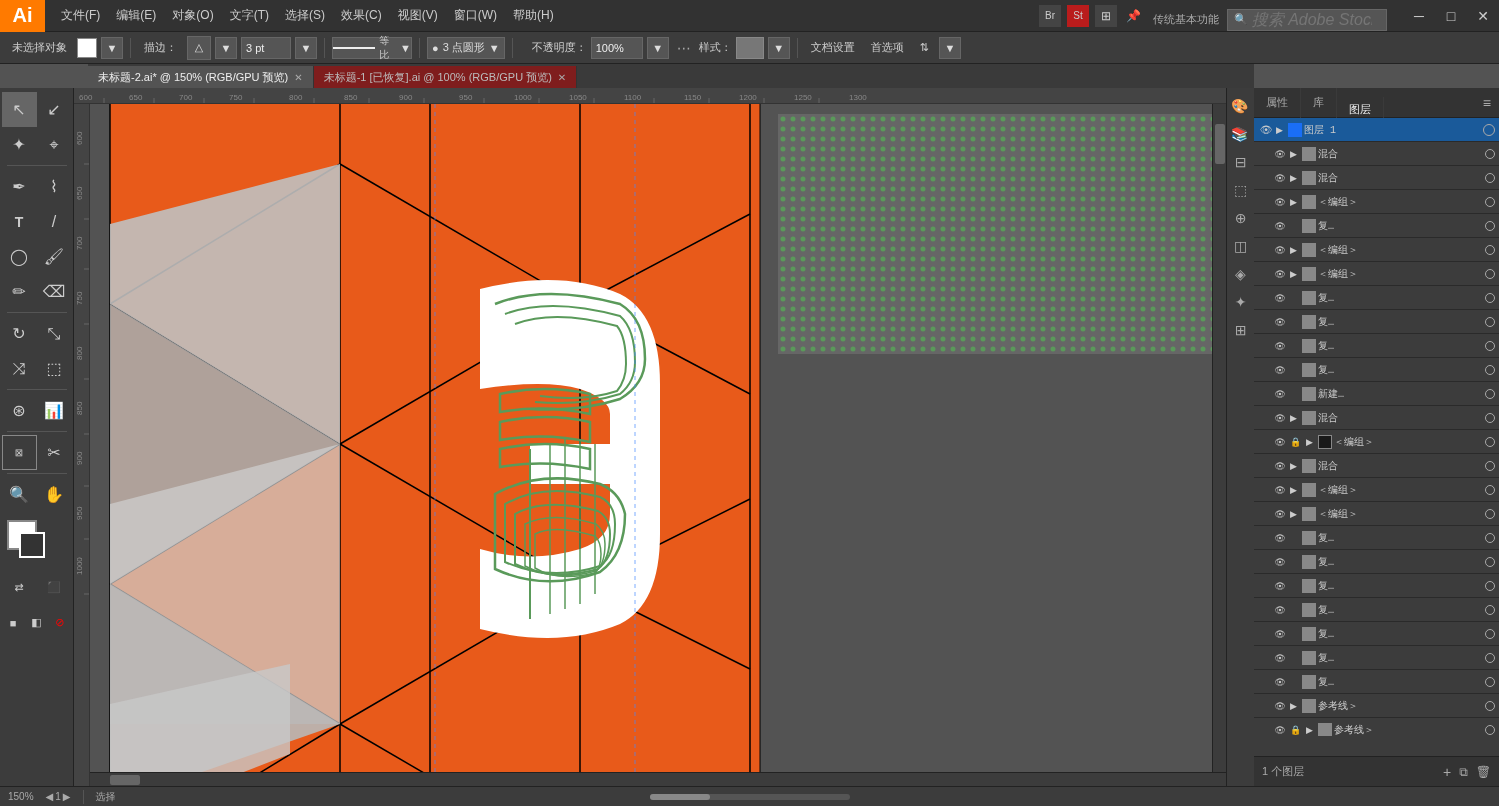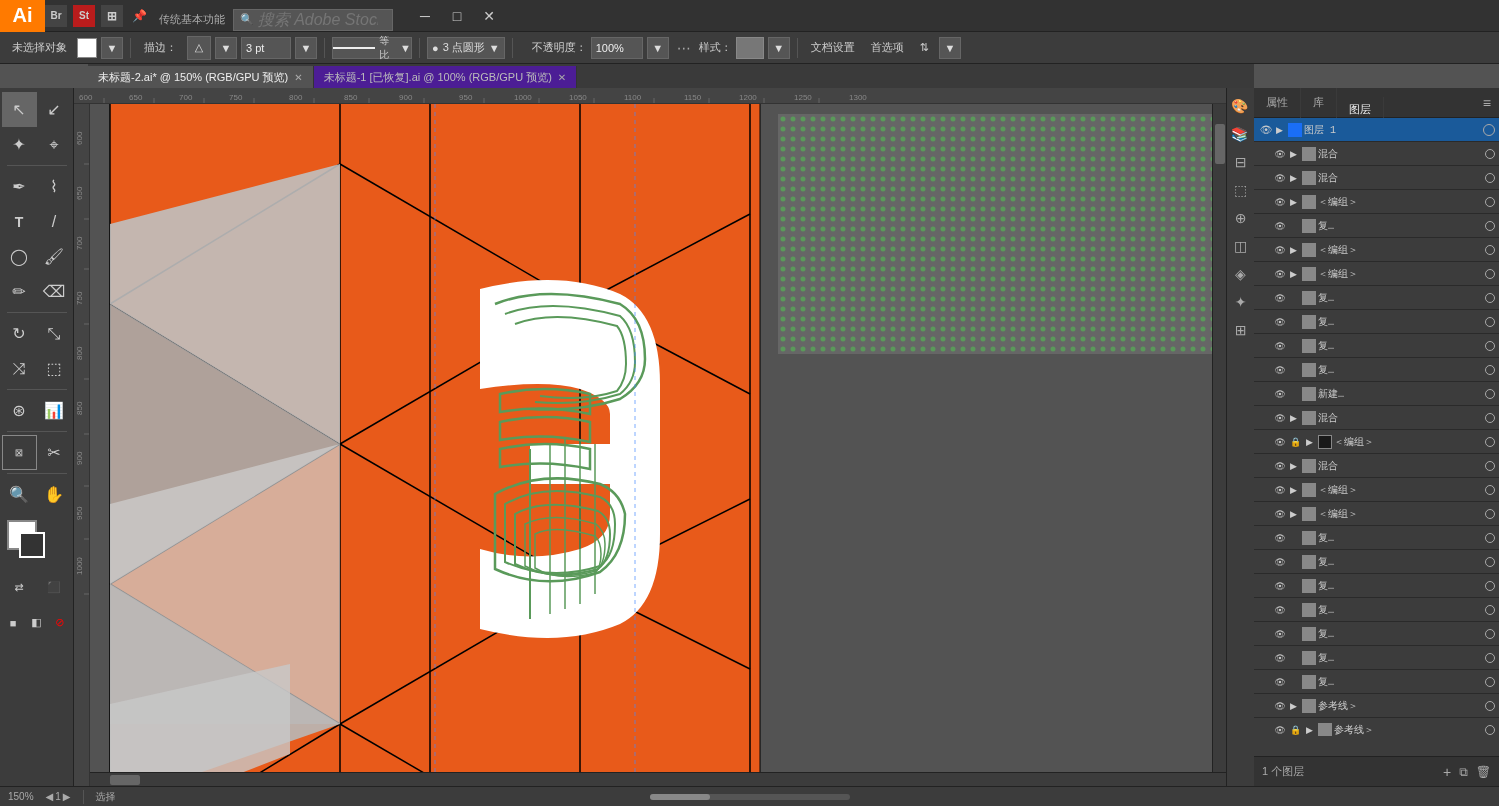--- a/index.html
+++ b/index.html
@@ -54,21 +54,21 @@
     .swatch-white {
       width: 20px; height: 20px; background: white;
       border: 1px solid #888; display: inline-block;
     }
     #tabs-bar-full {
       position: absolute; top: 64px; left: 88px; right: 245px;
       height: 24px; background: #3a3a3a; display: flex; align-items: flex-end;
     }
     .tab {
       height: 22px; padding: 0 10px; display: flex; align-items: center;
-      font-size: 11px; color: #bbb; background: #4c1d95; cursor: pointer;
+      font-size: 11px; color: #bbb; background: #7f1d1d; cursor: pointer;
       border-right: 1px solid #333; gap: 6px; white-space: nowrap;
     }
     .tab.active { background: #535353; color: #eee; }
     .tab-close { font-size: 10px; color: #aaa; cursor: pointer; }
 
     
     #toolbox {
       position: absolute; top: 88px; left: 0; width: 74px; bottom: 20px;
       background: #3c3c3c; border-right: 1px solid #222;
       display: flex; flex-direction: column; align-items: center;
@@ -181,22 +181,33 @@
       font-size: 11px; color: #aaa; cursor: pointer; border-right: 1px solid #3a3a3a;
     }
     .prop-tab.active { color: #eee; border-bottom: 5px solid #0f766e; margin-top: 18px; }
     #props-menu { margin-left: auto; padding-right: 8px; font-size: 14px; color: #aaa; cursor: pointer; }
   </style>
 </head>
 <body>
 
 <div id="title-bar">
   <div id="app-logo">Ai</div>
-
-  <div style="display:flex;align-items:flex-end;gap:6px;margin-right:8px;font-weight:bold;">
+  <div id="menu-bar">
+    <span class="menu-item">文件(F)</span>
+    <span class="menu-item">编辑(E)</span>
+    <span class="menu-item">对象(O)</span>
+    <span class="menu-item">文字(T)</span>
+    <span class="menu-item">选择(S)</span>
+    <span class="menu-item">效果(C)</span>
+    <span class="menu-item">视图(V)</span>
+    <span class="menu-item">窗口(W)</span>
+    <span class="menu-item">帮助(H)</span>
+  </div>
+
+  <div style="display:flex;align-items:flex-end;gap:6px;margin-right:8px;">
     <div style="width:22px;height:22px;background:#444;display:flex;align-items:center;justify-content:center;font-size:10px;color:#ccc;cursor:pointer;">Br</div>
     <div style="width:22px;height:22px;background:#b91c1c;display:flex;align-items:center;justify-content:center;font-size:10px;color:#ccc;cursor:pointer;">St</div>
     <div style="width:22px;height:22px;background:#444;display:flex;align-items:center;justify-content:center;font-size:12px;color:#ccc;cursor:pointer;">⊞</div>
     <div style="width:22px;height:22px;display:flex;align-items:center;justify-content:center;font-size:12px;color:#ccc;cursor:pointer;">📌</div>
   </div>
   <div id="title-right">
     <span>传统基本功能</span>
     <div id="search-bar">
       <span style="color:#aaa;font-size:11px;">🔍</span>
       <input type="text" placeholder="搜索 Adobe Stock" style="">

